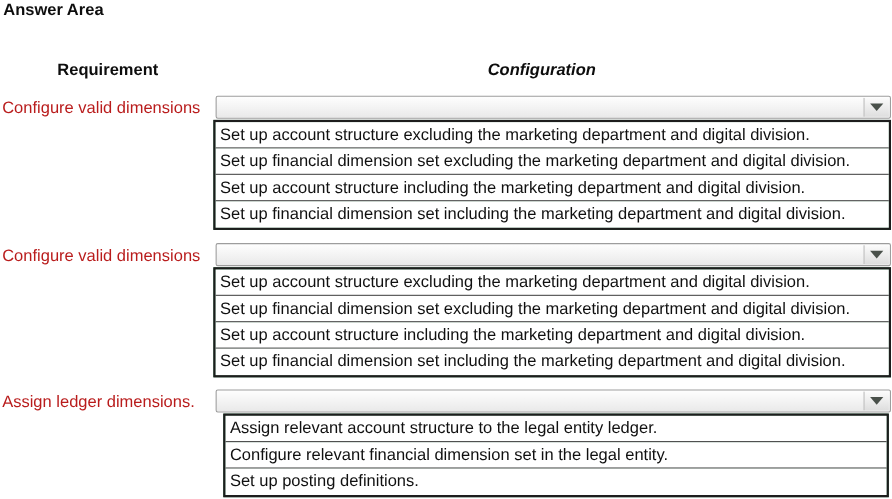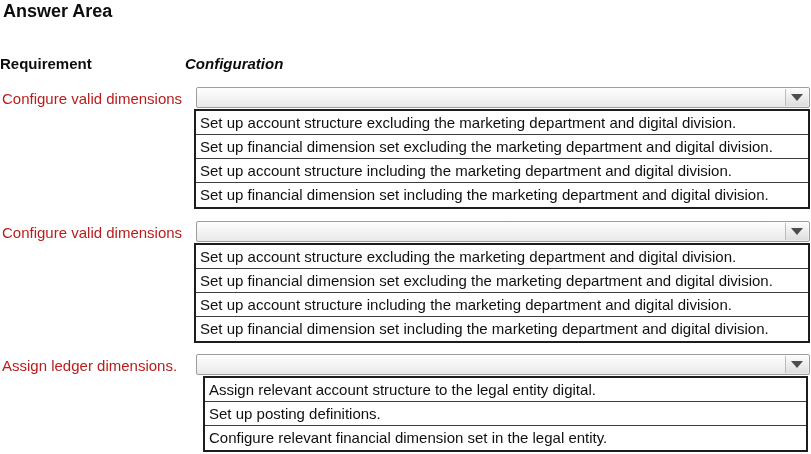--- a/index.html
+++ b/index.html
@@ -8,30 +8,30 @@
     position: relative;
     width: 811px;
     height: 454px;
     overflow: hidden;
     font-family: "Liberation Sans", sans-serif;
     color: #111111;
   }
   .title {
     position: absolute;
     left: 3px; top: 1px;
-    font-size: 18px;
+    font-size: 15px;
     font-weight: bold;
     color: #0d0d0d;
   }
   .col-header {
     position: absolute;
     top: 55px;
     font-size: 15px;
     font-weight: bold;
-    text-align: left;
+    text-align: center;
     color: #0d0d0d;
   }
   .col-header.req  { left: 0;     width: 196px; }
   .col-header.conf { left: 185px; width: 615px; font-style: italic; }
 
   .req-label {
     position: absolute;
     left: 2px;
     width: 193px;
     font-size: 15px;
@@ -147,16 +147,16 @@
 <div class="req-label r3-label">
   <div>Assign ledger dimensions.</div>
 </div>
 <div class="dropdown r3-dropdown">
   <span class="dd-value"></span>
   <span class="dd-btn">
     <span class="dd-arrow"></span>
   </span>
 </div>
 <div class="options r3-options">
-  <div class="opt">Assign relevant account structure to the legal entity digital.</div>
+  <div class="opt">Assign relevant account structure to the legal entity ledger.</div>
+  <div class="opt">Configure relevant financial dimension set in the legal entity.</div>
   <div class="opt">Set up posting definitions.</div>
-  <div class="opt">Configure relevant financial dimension set in the legal entity.</div>
 </div>
 
 </body></html>

